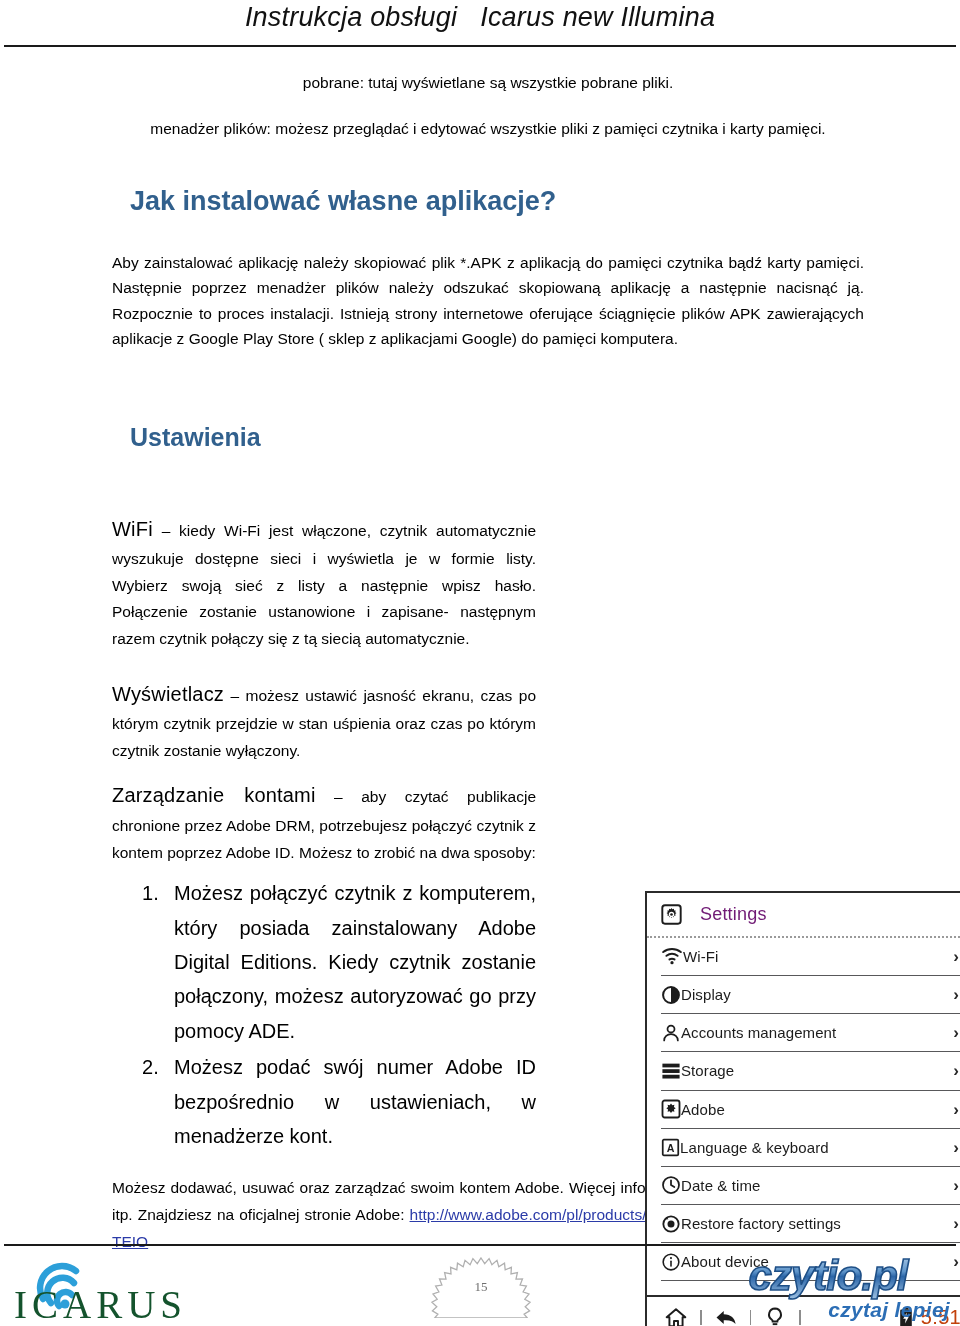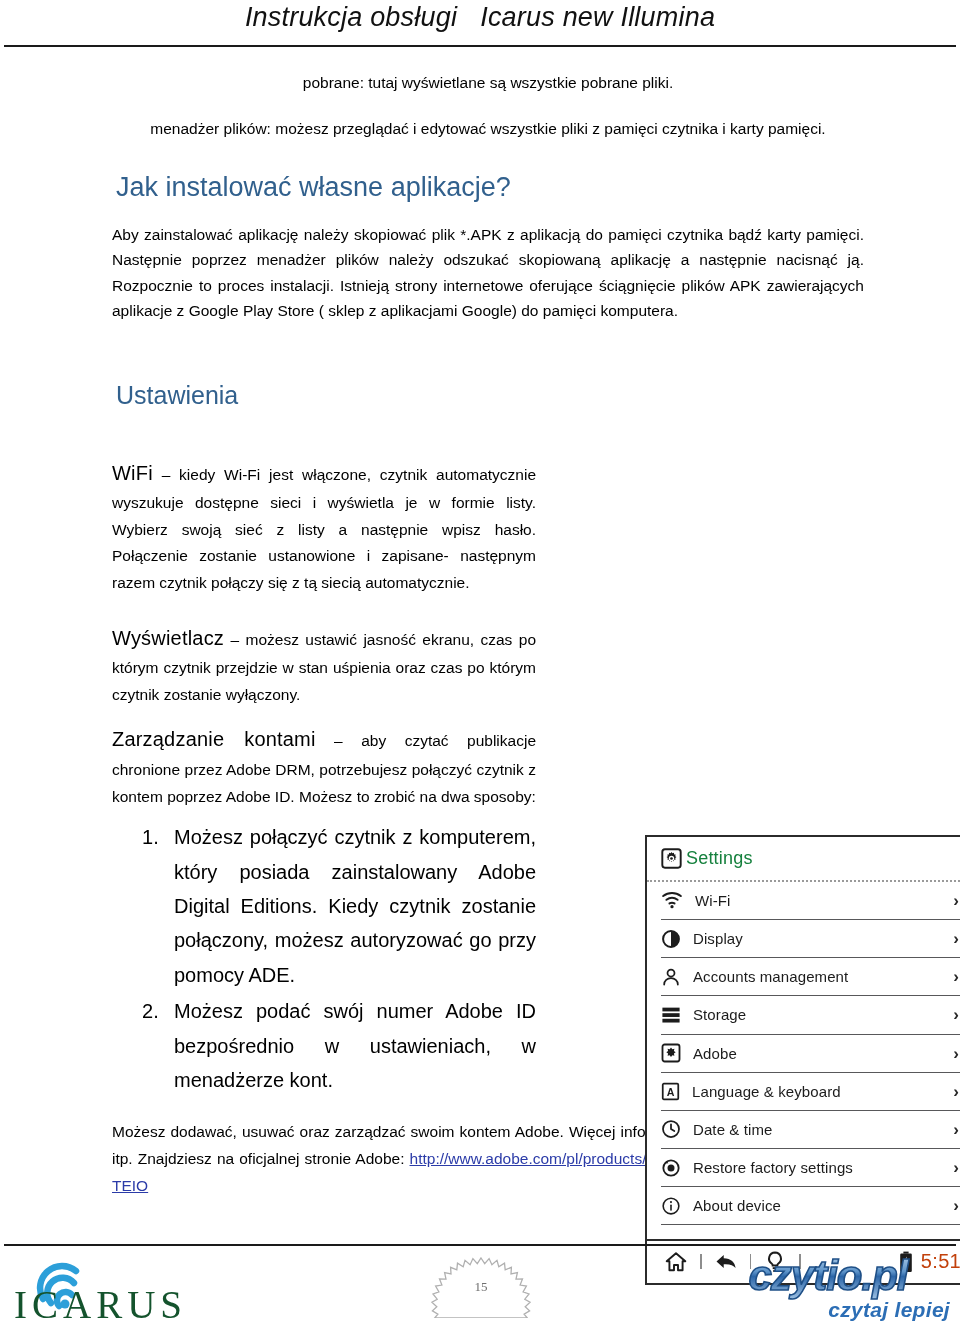--- a/index.html
+++ b/index.html
@@ -65,23 +65,23 @@
     font-size: 15.5px;
     line-height: 1.65;
     text-align: justify;
     color: #000;
   }
   p.para.left { text-align: center; }
 
   .spacer-20 { height: 20px; }
 
   h2.blue-head {
-    margin: 4px;
+    margin: 18px;
     color: #31608D;
-    font-weight: normal;
+    font-weight: bold;
     font-size: 25px;
     line-height: 1.2;
   }
   h2.blue-head.big {
     font-size: 27px;
   }
 
   
   .split {
     position: relative;
@@ -153,40 +153,39 @@
   .device-title {
     height: 45px;
     display: flex;
     align-items: center;
     padding: 0 0 0 14px;
     border-bottom: 2px dotted #9a9a9a;
     box-sizing: border-box;
   }
   .device-title-text {
     font-size: 18px;
-    color: #15803d;
-    margin-left: 4px;
+    color: #701a75;
+    margin-left: 18px;
     letter-spacing: .2px;
   }
   .device-list {
     padding: 0 14px;
   }
   .device-row {
     height: 38.2px;
     display: flex;
     align-items: center;
     border-bottom: 1.6px solid #58585a;
     box-sizing: border-box;
   }
   .device-row:last-child { }
   .device-row-label {
     flex: 1;
     font-size: 15px;
     color: #1c1c1c;
-    margin-left: 12px;
     letter-spacing: .1px;
   }
   .chevron {
     font-size: 17px;
     color: #2a2a2a;
     font-weight: 600;
     line-height: 1;
     margin-right: 2px;
   }
   .device-navbar {

